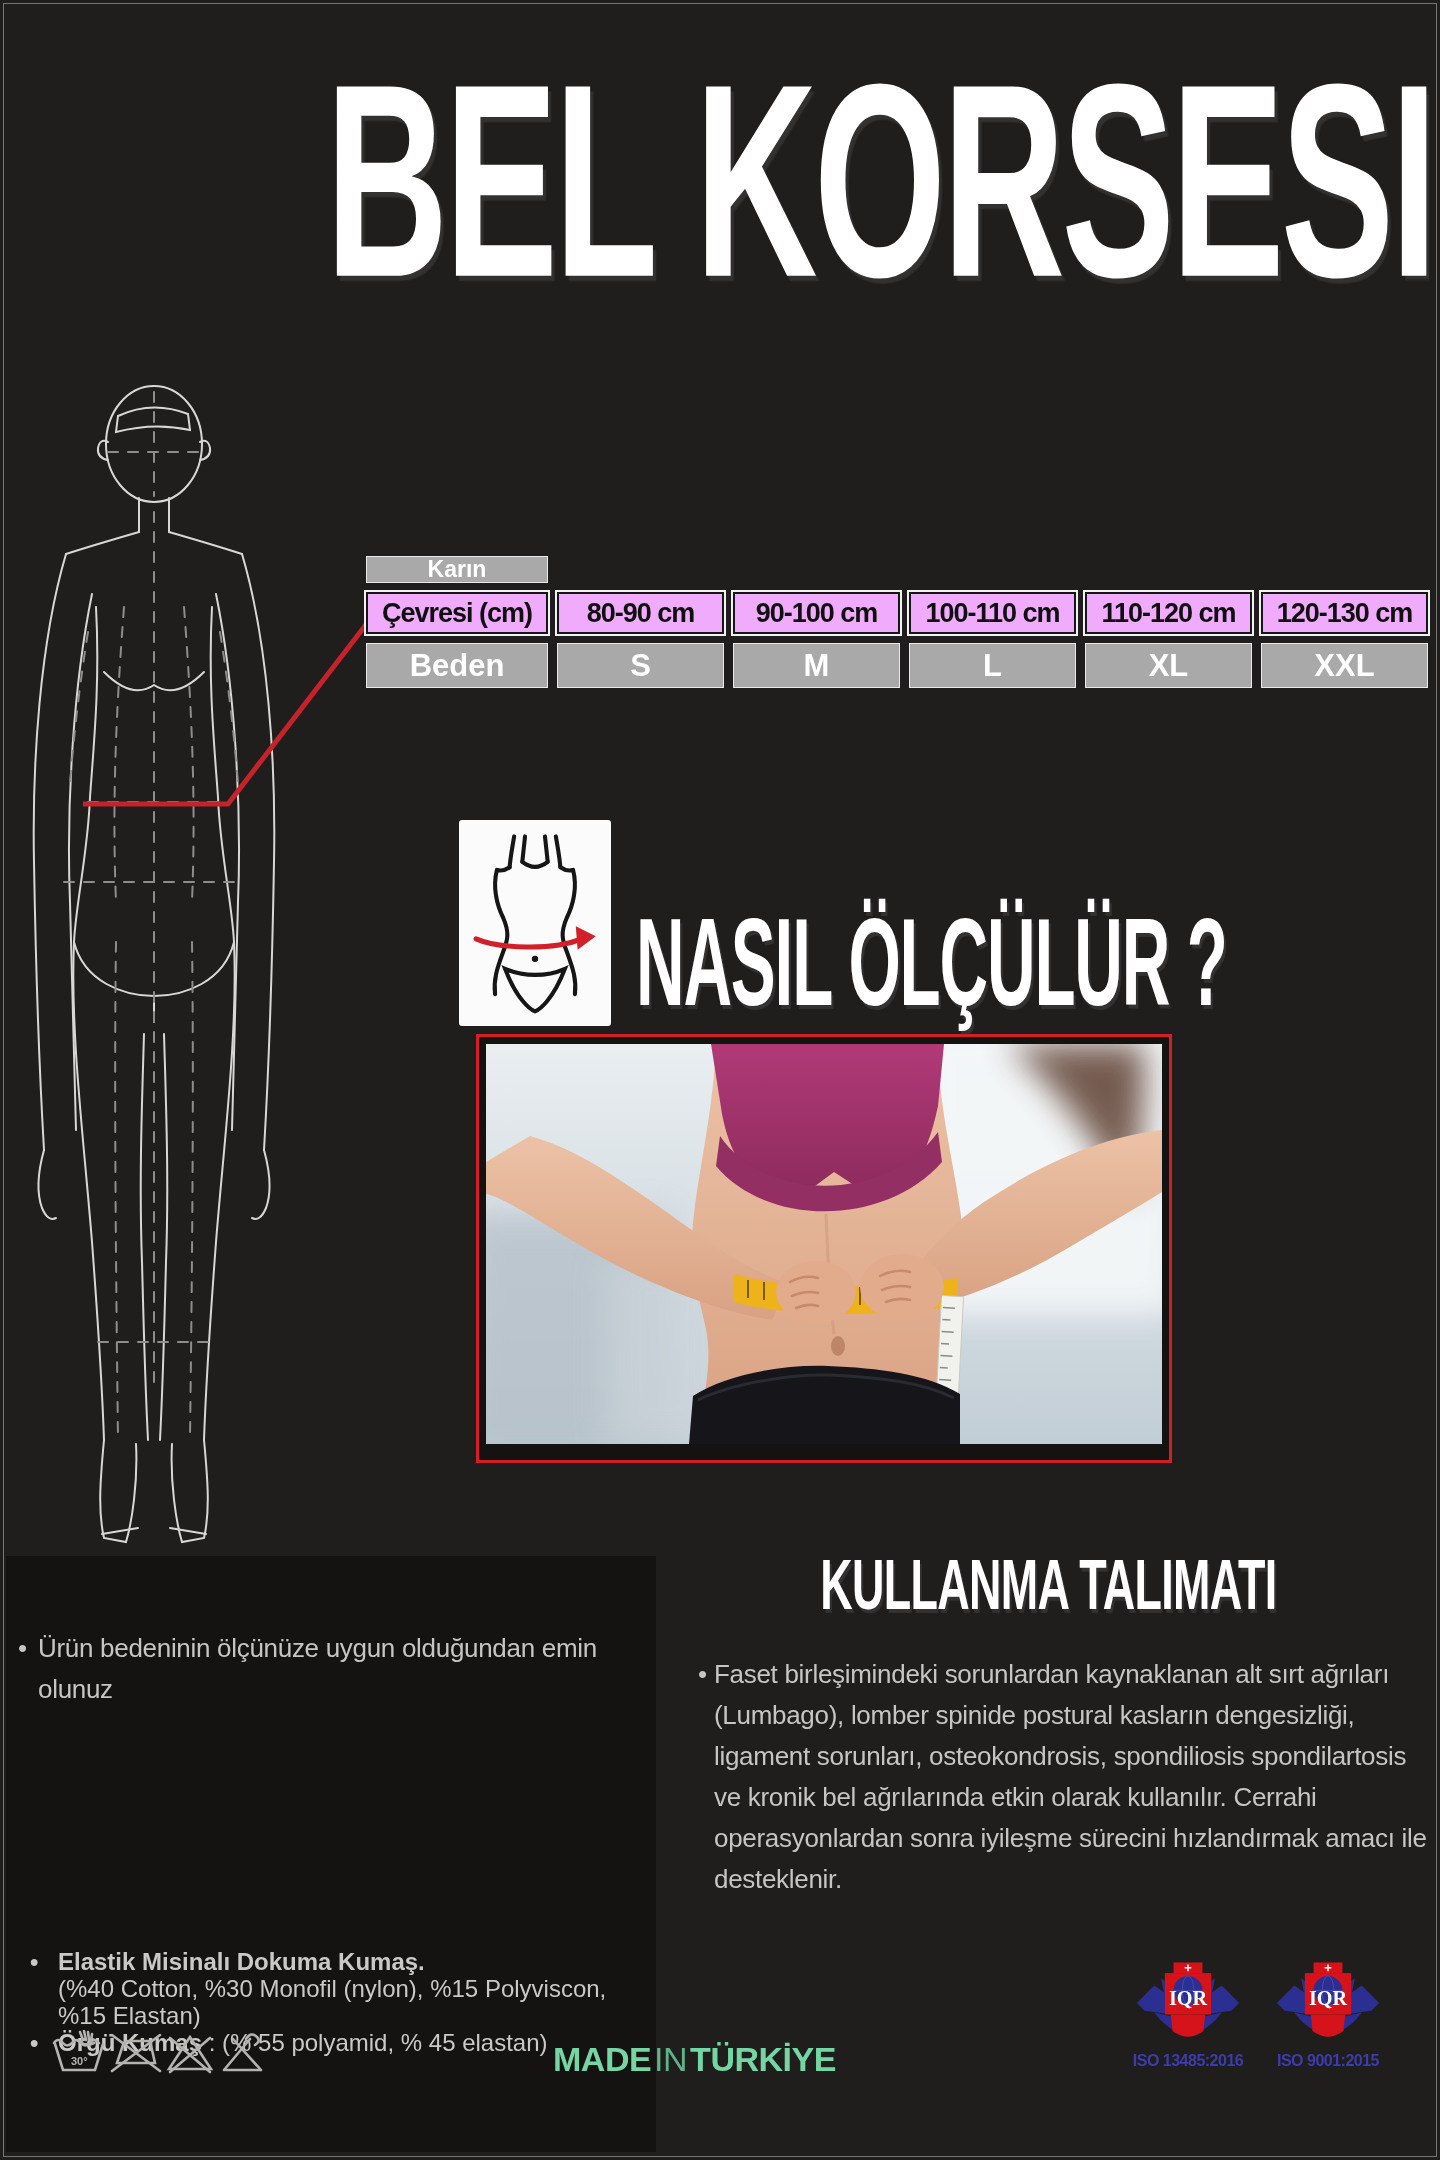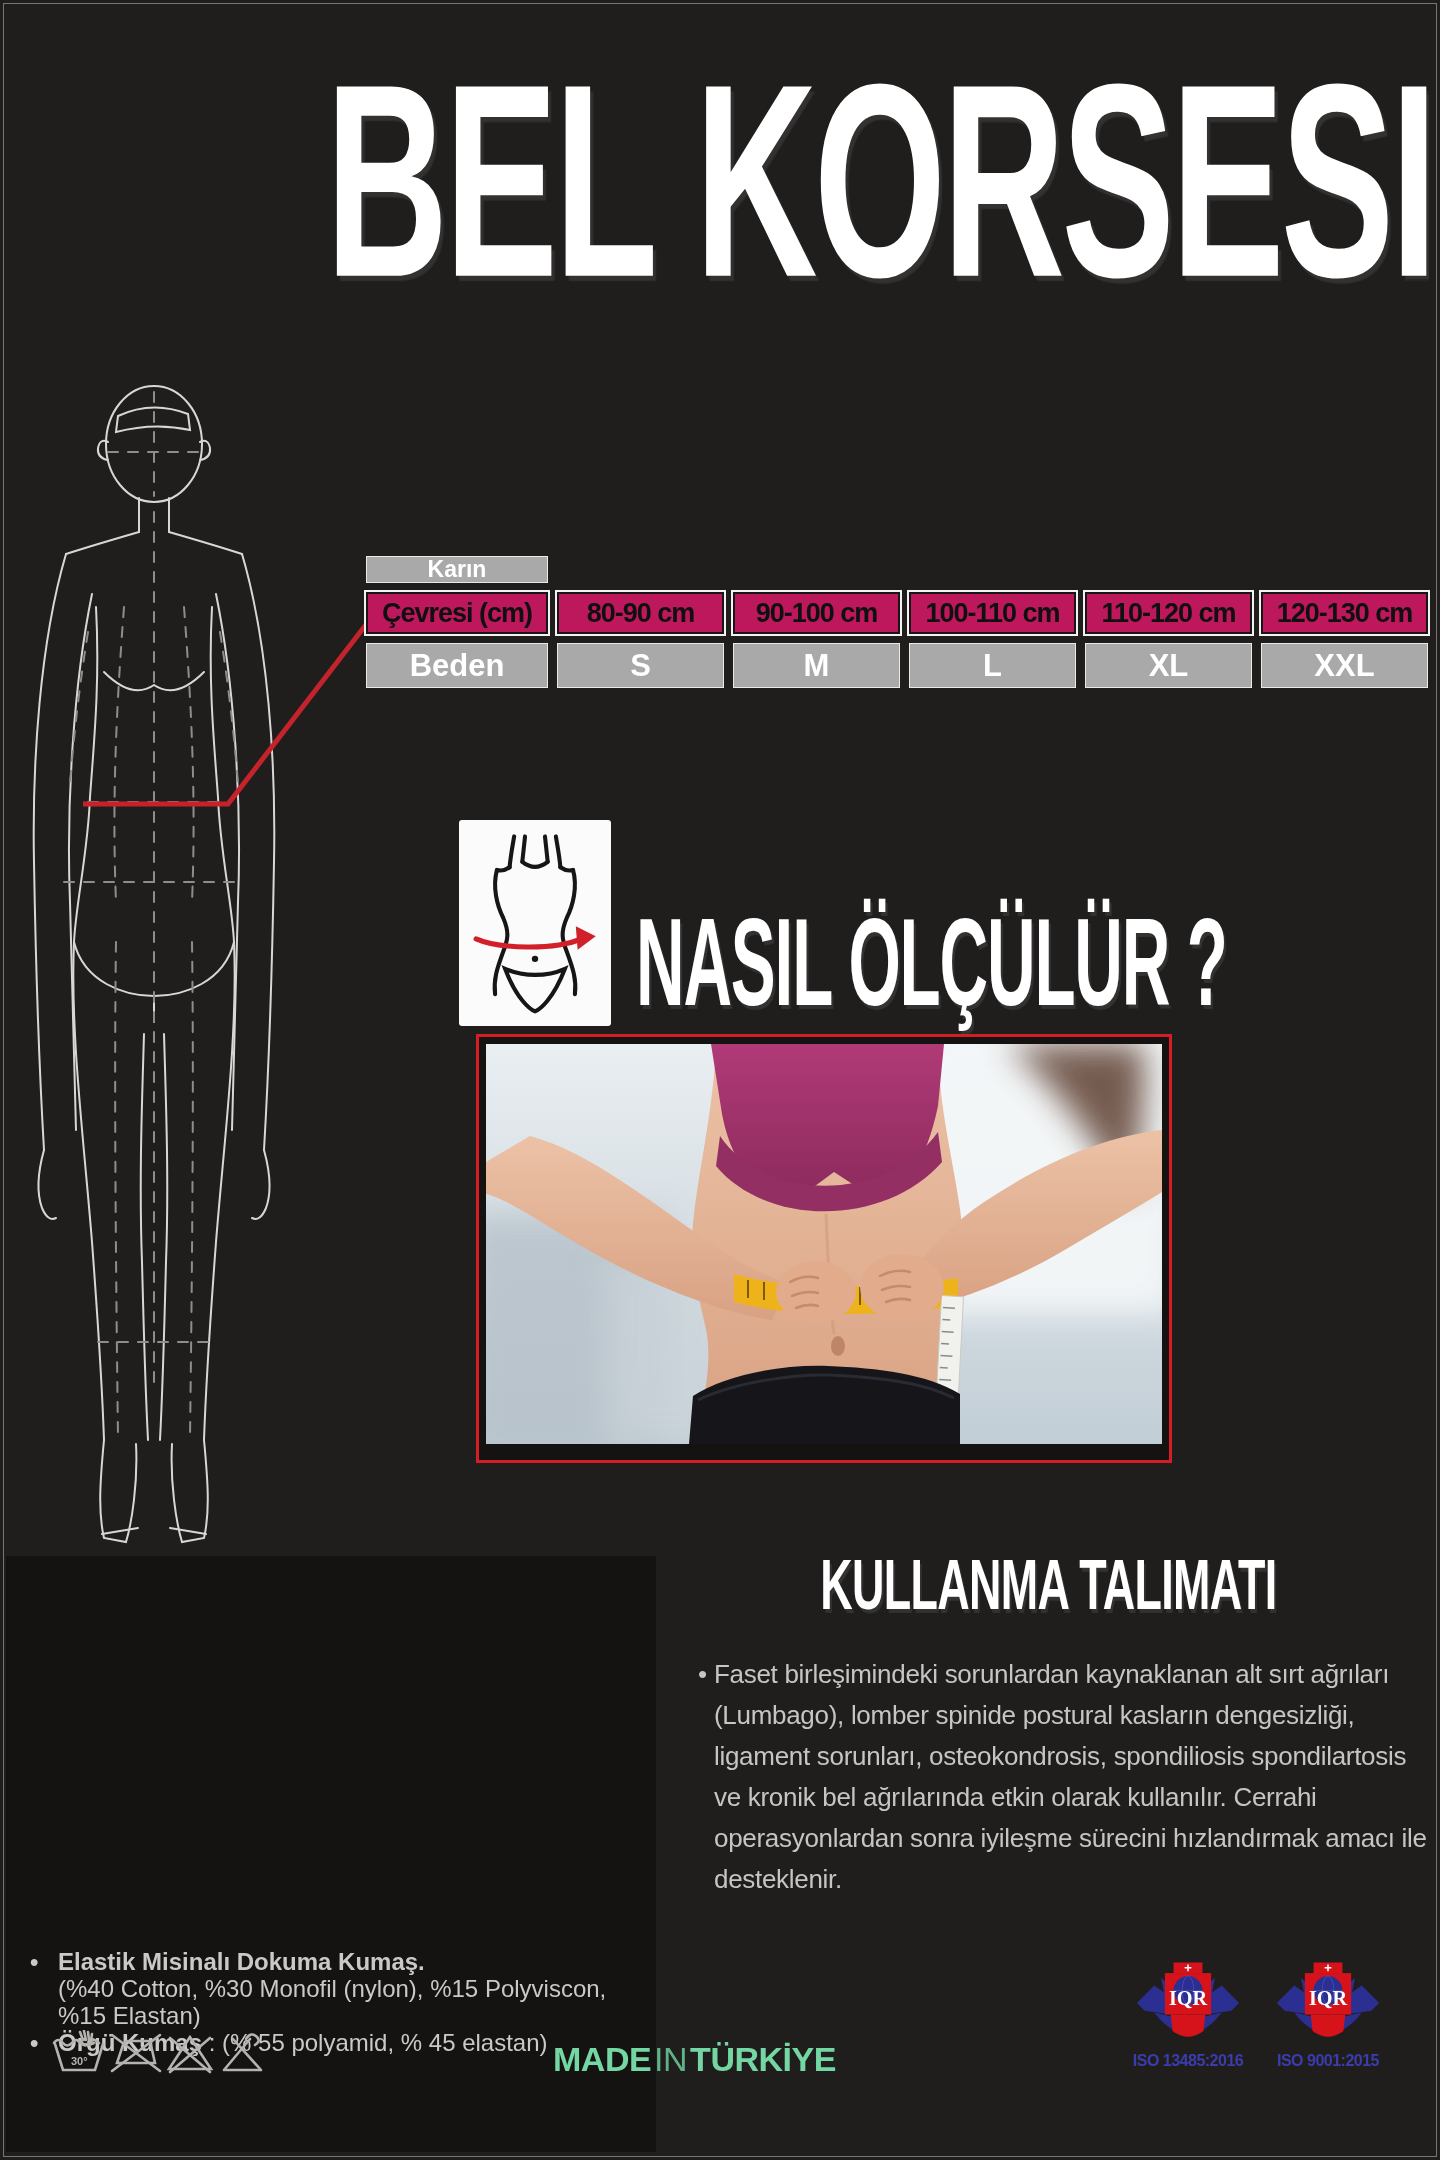--- a/index.html
+++ b/index.html
@@ -41,21 +41,21 @@
     grid-template-columns:182px 167px 167px 167px 167px 167px;
     grid-template-rows:27px 42px 45px;
     column-gap:6px; row-gap:5px;gap:9px;
   }
   .cell { display:flex; align-items:center; justify-content:center; }
   .cell-gray {
     background:#a9a9a9; color:#ffffff; font-weight:bold;
     border:1px solid #e9e9e9;
   }
   .cell-white {
-    background:#be185d; color:#101010; font-weight:bold;
+    background:#f0abfc; color:#101010; font-weight:bold;
     border:2px solid #161616; box-shadow:0 0 0 2px #f2f2f2;
   }
   .cell-empty { background:transparent; }
   .t-corner { font-size:23px; }
   .t-circ { font-size:27px; letter-spacing:-1px; }
   .t-size { font-size:31px; }
   
   .sketch { left:2px; top:382px; width:304px; height:1180px; }
   .red-pointer { left:60px; top:598px; width:322px; height:216px; }
   
@@ -257,20 +257,21 @@
     </g>
 
     <path d="M203,400 L207,352 C240,330 300,320 342,322 C392,324 442,330 474,350 L474,400 Z" fill="#15151a"></path>
     <path d="M212,356 C250,338 310,330 342,331 C392,333 436,338 468,354" stroke="#2a2a33" stroke-width="3" fill="none"></path>
   </svg>
 </div>
 
 <div class="abs bottom-left-panel"></div>
 
 <div class="abs left-instructions body-text">
+  <div class="li">Ürün bedeninin ölçünüze uygun olduğundan emin olunuz</div>
 </div>
 
 <div class="abs usage-heading-wrap">
   <span class="condensed usage-heading">KULLANMA TALIMATI</span>
 </div>
 <div class="abs usage-body body-text">
   <div class="li">Faset birleşimindeki sorunlardan kaynaklanan alt sırt ağrıları (Lumbago), lomber spinide postural kasların dengesizliği, ligament sorunları, osteokondrosis, spondiliosis spondilartosis ve kronik bel ağrılarında etkin olarak kullanılır. Cerrahi operasyonlardan sonra iyileşme sürecini hızlandırmak amacı ile desteklenir.</div>
 </div>
 
 <div class="abs materials">

